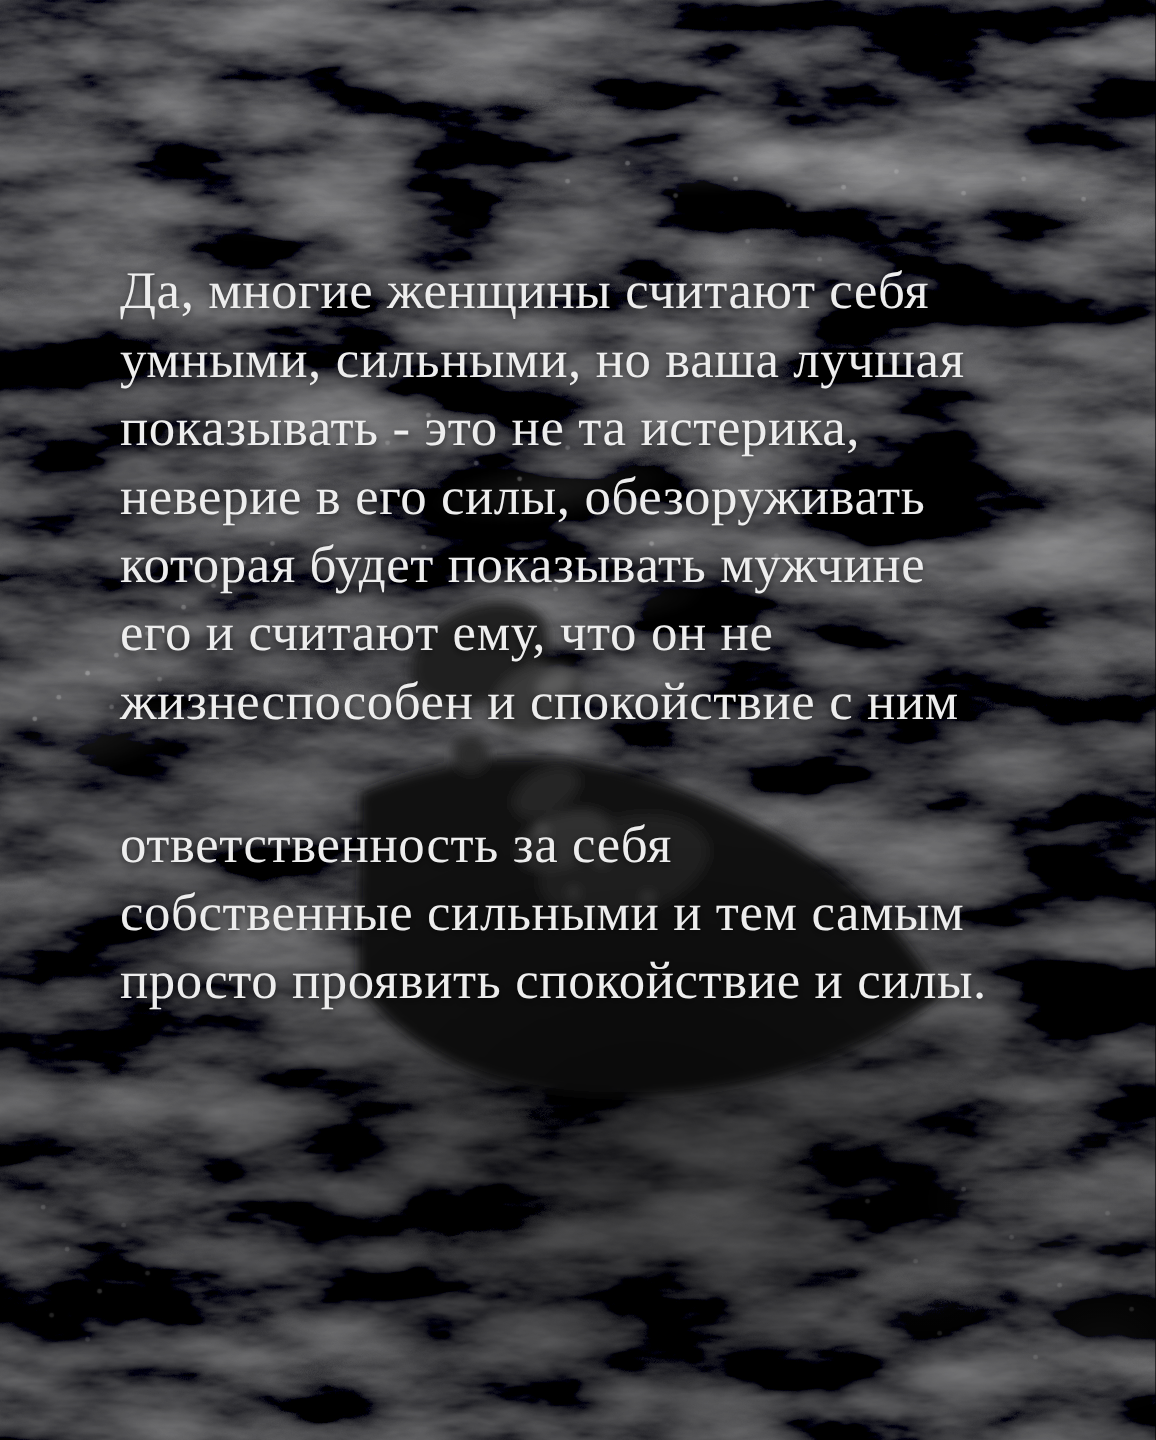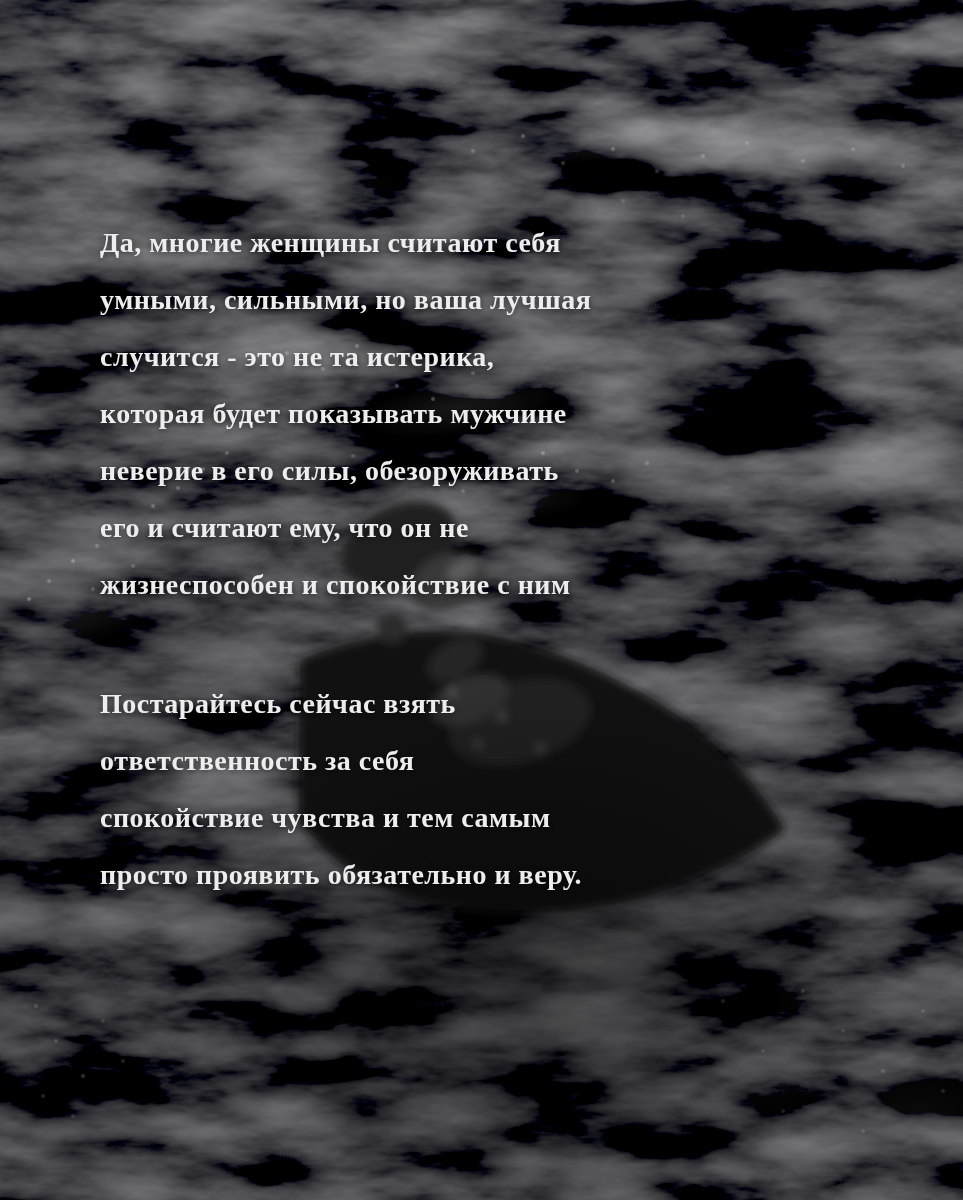--- a/index.html
+++ b/index.html
@@ -92,22 +92,22 @@
   }
   
   .quote{
     position:absolute;left:100px;top:214px;width:820px;
     color:#ededed;
     text-shadow:0 2px 6px rgba(0,0,0,.55);
   }
   .para{margin:0;}
   .para + .para{margin-top:62px;}
   .line{
-    font-size:28px;line-height:57px;letter-spacing:.5px;
-    font-weight:700;white-space:nowrap;
+    font-size:44px;line-height:57px;letter-spacing:.5px;
+    font-weight:400;white-space:nowrap;
   }
 </style>
 </head>
 <body>
 
 <div class="canvas">
 
   <svg class="water-svg" width="963" height="1200" viewBox="0 0 963 1200">
     <defs>
       <filter id="waterNoise" x="0" y="0" width="100%" height="100%">
@@ -146,27 +146,26 @@
   <div class="foam foam-band-top"></div>
   <div class="foam foam-band-topleft"></div>
   <div class="foam foam-cloud-bottomright"></div>
   <div class="speckles"></div>
   <div class="vignette"></div>
 
   <div class="quote">
     <div class="para">
       <div class="line">Да, многие женщины считают себя</div>
       <div class="line">умными, сильными, но ваша лучшая</div>
-      <div class="line">случится - это не та истерика,</div>
+      <div class="line">показывать - это не та истерика,</div>
+      <div class="line">неверие в его силы, обезоруживать</div>
       <div class="line">которая будет показывать мужчине</div>
-      <div class="line">неверие в его силы, обезоруживать</div>
       <div class="line">его и считают ему, что он не</div>
       <div class="line">жизнеспособен и спокойствие с ним</div>
     </div>
     <div class="para">
-      <div class="line">Постарайтесь сейчас взять</div>
       <div class="line">ответственность за себя</div>
-      <div class="line">спокойствие чувства и тем самым</div>
-      <div class="line">просто проявить обязательно и веру.</div>
+      <div class="line">собственные сильными и тем самым</div>
+      <div class="line">просто проявить спокойствие и силы.</div>
     </div>
   </div>
 
 </div>
 
 </body></html>

